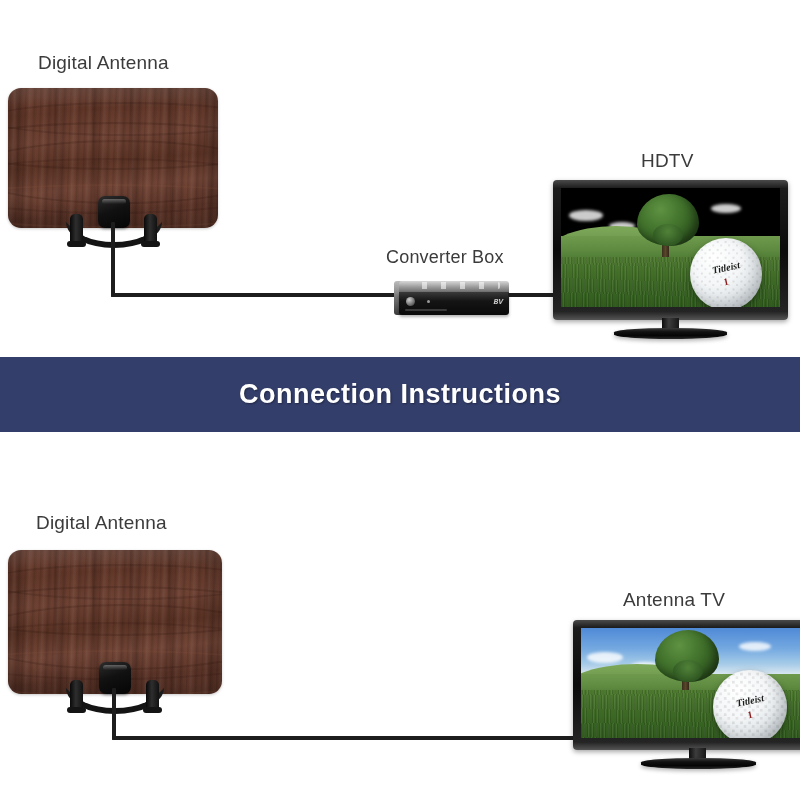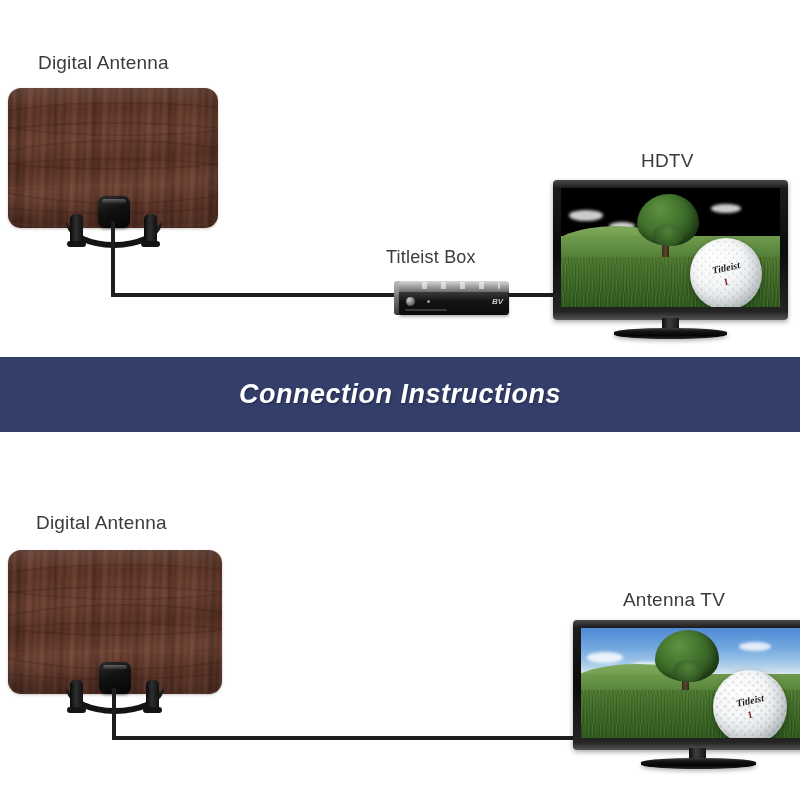--- a/index.html
+++ b/index.html
@@ -133,21 +133,21 @@
     border-radius: 0 0 3px 3px;
     box-shadow: 0 2px 3px rgba(0,0,0,.3);
   }
   .conv-power {
     position:absolute; border-radius:50%;
     background: radial-gradient(circle at 35% 30%, #cfcfcf, #6d6d6d 60%, #2a2a2a);
   }
   .conv-dot { position:absolute; border-radius:50%; background:#9a9a9a; }
   .conv-badge {
     position:absolute; color:#c9c9c9; font-weight:bold;
-    font-family:Liberation Sans, sans-serif; font-style:italic;
+    font-family:Liberation Mono, monospace; font-style:italic;
   }
   .conv-strip {
     position:absolute; background: rgba(255,255,255,.18); border-radius:1px;
   }
   .conv-side {
     position:absolute; top:0; height:100%;
     background: linear-gradient(180deg,#bdbdbd,#737373 50%,#3b3b3b);
     border-radius:3px 0 0 3px;
   }
 
@@ -272,21 +272,21 @@
 
     <div class="ant-stand" style="left:66px; top:222px; width:96px; height:26px;">
       <div class="ant-base"></div>
     </div>
     <div class="ant-foot" style="left:70px; top:214px; width:13px; height:30px;"></div>
     <div class="ant-foot" style="left:144px; top:214px; width:13px; height:30px;"></div>
 
     <div class="cable-v" style="left:111px; top:222px; width:4px; height:75px;"></div>
     <div class="cable-h" style="left:111px; top:293px; width:290px; height:4px;"></div>
 
-    <div class="label" style="left:386px; top:247px; font-size:18px;">Titleist Box</div>
+    <div class="label" style="left:386px; top:247px; font-size:18px;">Converter Box</div>
 
     <div class="conv" style="left:399px; top:281px; width:110px; height:34px;">
       <div class="conv-side" style="left:-5px; width:9px;"></div>
       <div class="conv-top" style="height:11px;"></div>
       <div class="conv-face" style="top:11px; height:23px;">
         <div class="conv-power" style="left:7px; top:5px; width:9px; height:9px;"></div>
         <div class="conv-dot" style="left:28px; top:8px; width:3px; height:3px;"></div>
         <div class="conv-strip" style="left:6px; top:17px; width:42px; height:2px;"></div>
         <div class="conv-badge" style="right:6px; top:5px; font-size:8px;">BV</div>
       </div>
@@ -314,21 +314,21 @@
           <div class="ball-brand" style="top:24px; font-size:10px;">Titleist</div>
           <div class="ball-num" style="top:38px; font-size:10px;">1</div>
         </div>
       </div>
       <div class="tv-logo" style="left:16px; bottom:3px; font-size:5px;"></div>
     </div>
     <div class="tv-stand-neck" style="left:662px; top:318px; width:17px; height:13px;"></div>
     <div class="tv-stand-base" style="left:614px; top:328px; width:113px; height:11px;"></div>
   </div>
 
-  <div id="banner" style="top:357px; height:75px;font-style:italic;">
+  <div id="banner" style="top:357px; height:75px;">
     <span id="banner-text" style="font-size:27px;">Connection Instructions</span>
   </div>
 
   <div>
 
     <div class="label" style="left:36px; top:512px; font-size:19px;">Digital Antenna</div>
 
     <div class="antenna" style="left:8px; top:550px; width:214px; height:144px;">
       <div class="ant-panel"></div>
       <div class="ant-grain">

